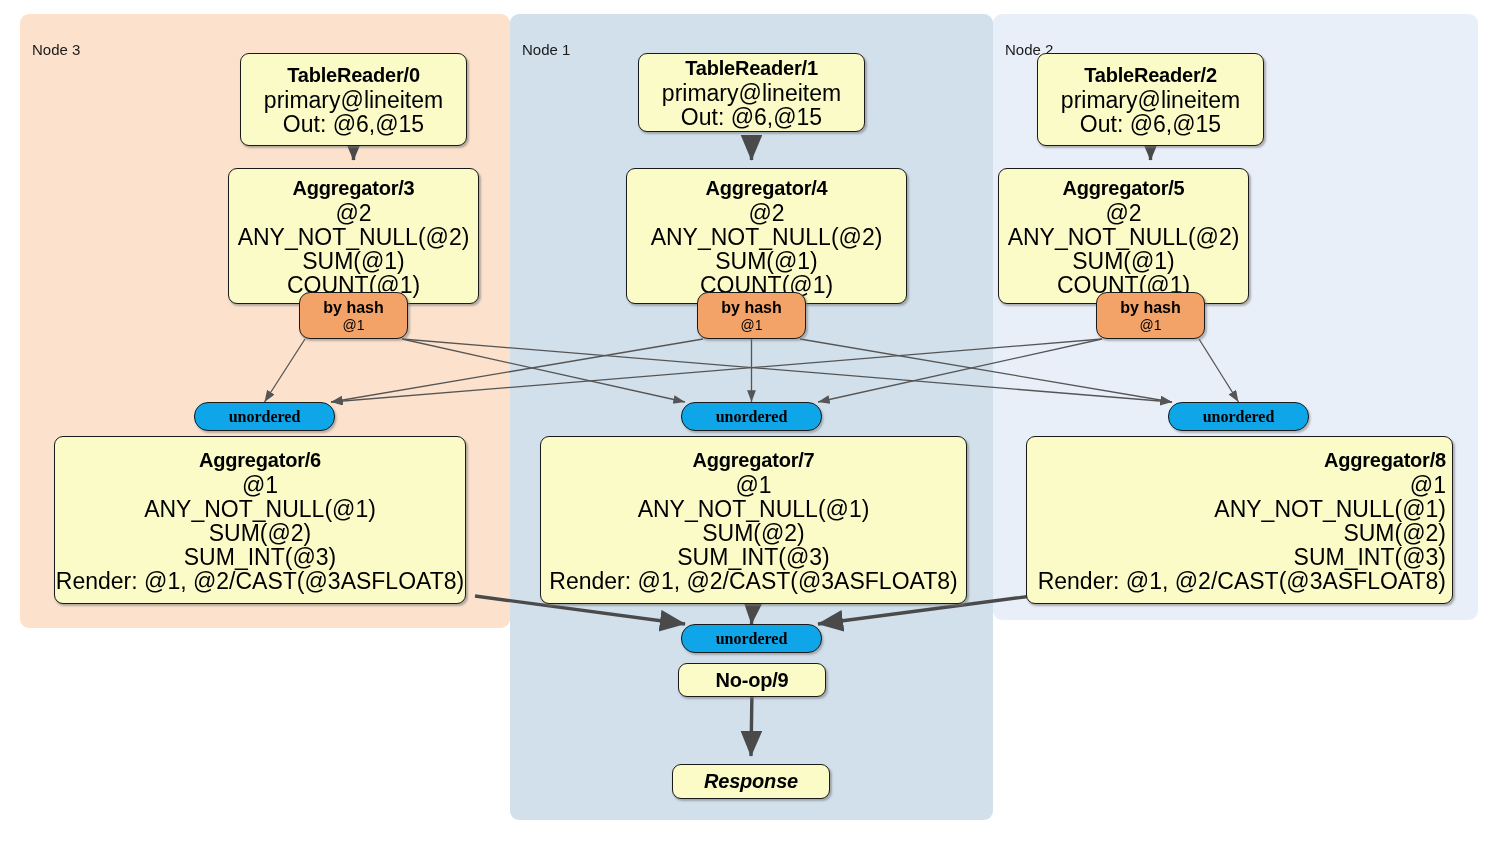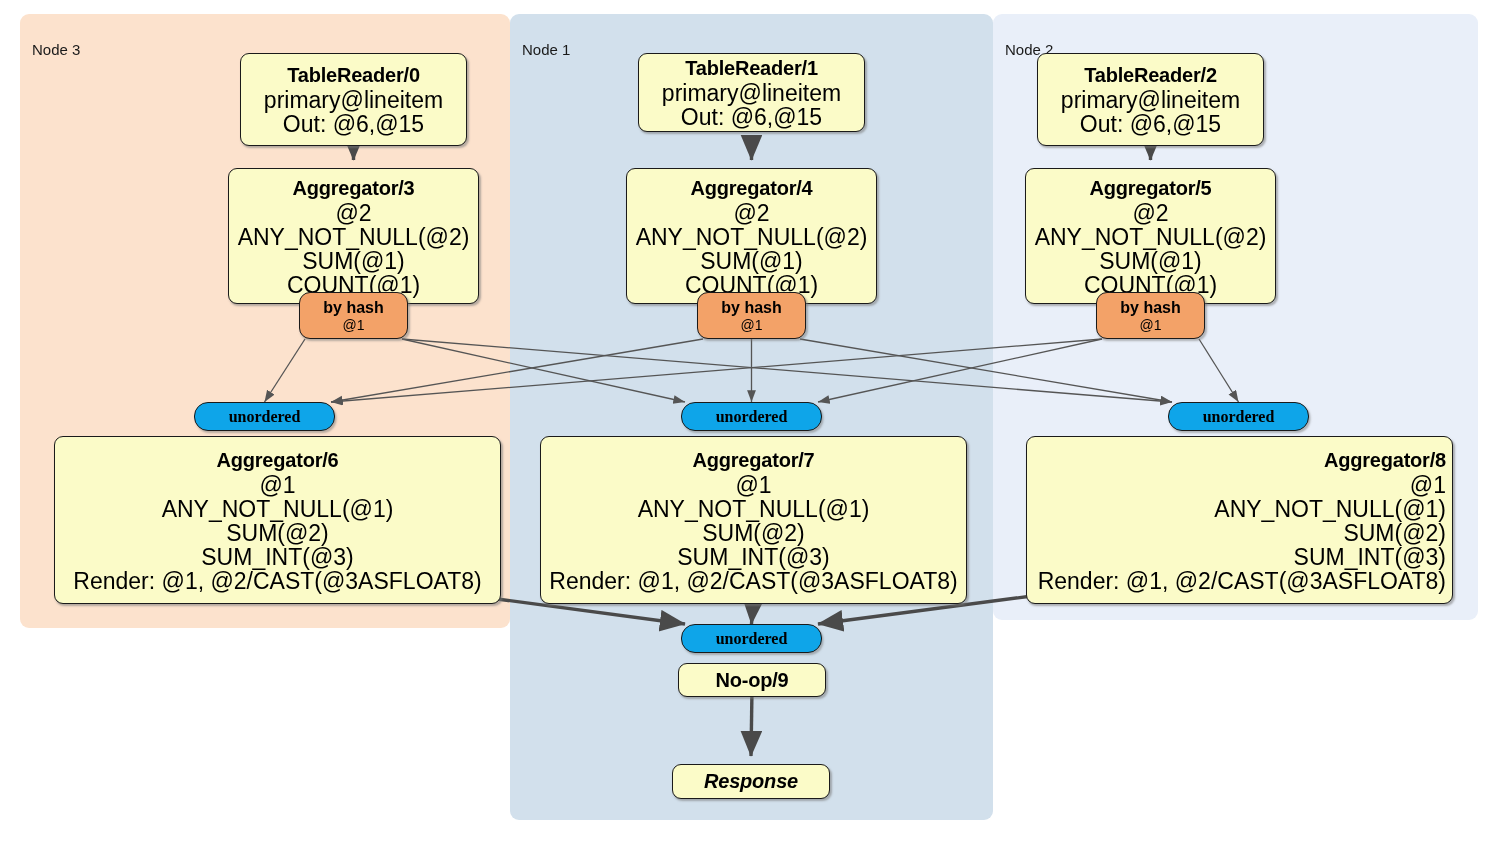--- a/index.html
+++ b/index.html
@@ -160,37 +160,37 @@
   </div>
 
   <div class="box" id="box-aggregator3" style="left: 228px; top: 160px; width: 251px; height: 136px;">
     <div class="title">Aggregator/3</div>
     <div class="line">@2</div>
     <div class="line">ANY_NOT_NULL(@2)</div>
     <div class="line">SUM(@1)</div>
     <div class="line">COUNT(@1)</div>
   </div>
 
-  <div class="box" id="box-aggregator4" style="left: 626px; top: 160px; width: 251px; height: 136px;">
+  <div class="box" id="box-aggregator4" style="left: 626px; top: 160px; width: 281px; height: 136px;">
     <div class="title">Aggregator/4</div>
     <div class="line">@2</div>
     <div class="line">ANY_NOT_NULL(@2)</div>
     <div class="line">SUM(@1)</div>
     <div class="line">COUNT(@1)</div>
   </div>
 
-  <div class="box" id="box-aggregator5" style="left: 1025px; top: 160px; width: 251px; height: 136px;">
+  <div class="box" id="box-aggregator5" style="left: 998px; top: 160px; width: 251px; height: 136px;">
     <div class="title">Aggregator/5</div>
     <div class="line">@2</div>
     <div class="line">ANY_NOT_NULL(@2)</div>
     <div class="line">SUM(@1)</div>
     <div class="line">COUNT(@1)</div>
   </div>
 
-  <div class="box" id="box-aggregator6" style="left: 54px; top: 428px; width: 447px; height: 168px;">
+  <div class="box" id="box-aggregator6" style="left: 54px; top: 428px; width: 412px; height: 168px;">
     <div class="title">Aggregator/6</div>
     <div class="line">@1</div>
     <div class="line">ANY_NOT_NULL(@1)</div>
     <div class="line">SUM(@2)</div>
     <div class="line">SUM_INT(@3)</div>
     <div class="line">Render: @1, @2/CAST(@3ASFLOAT8)</div>
   </div>
 
   <div class="box" id="box-aggregator7" style="left: 540px; top: 428px; width: 427px; height: 168px;">
     <div class="title">Aggregator/7</div>

